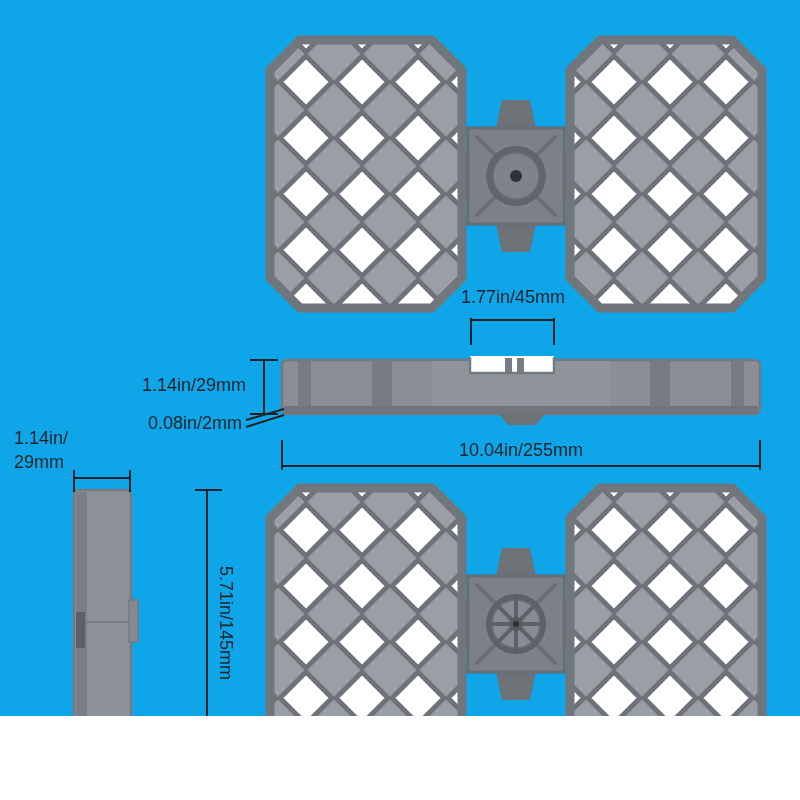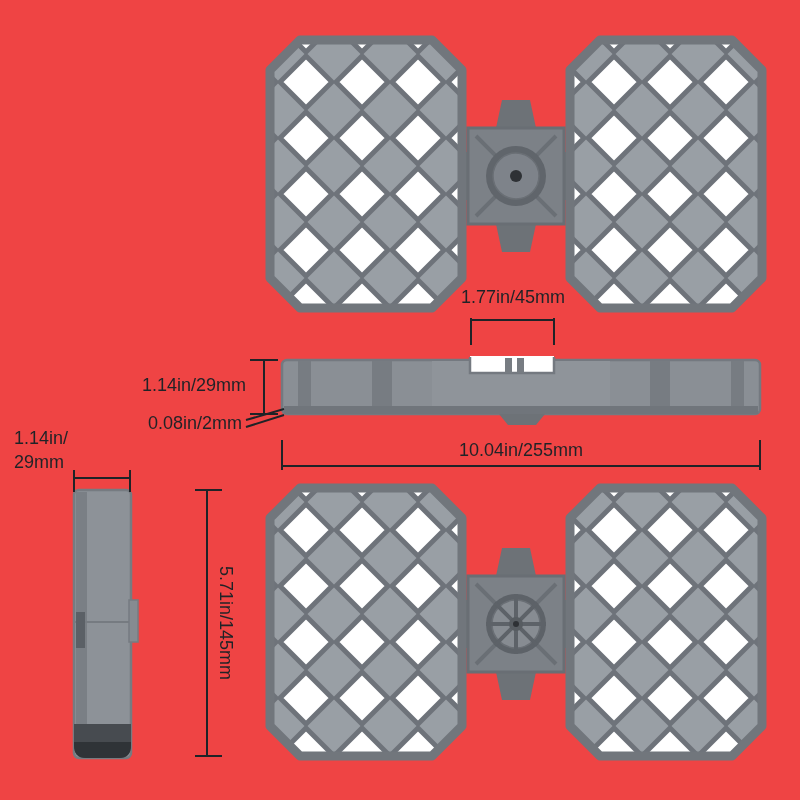--- a/index.html
+++ b/index.html
@@ -4,22 +4,22 @@
 <style>
   html, body {
     margin: 0;
     padding: 0;
     background: #ffffff;
     font-family: "Liberation Sans", sans-serif;
   }
   .stage {
     position: relative;
     width: 800px;
-    height: 800px;
-    background: #ef4444;
+    height: 716px;
+    background: #0ea5e9;
     overflow: hidden;
     text-decoration: underline;
   }
   svg text {
     font-family: "Liberation Sans", sans-serif;
     font-size: 18px;
     fill: #1f2327;
   }
   .dimline {
     stroke: #1f2327;

